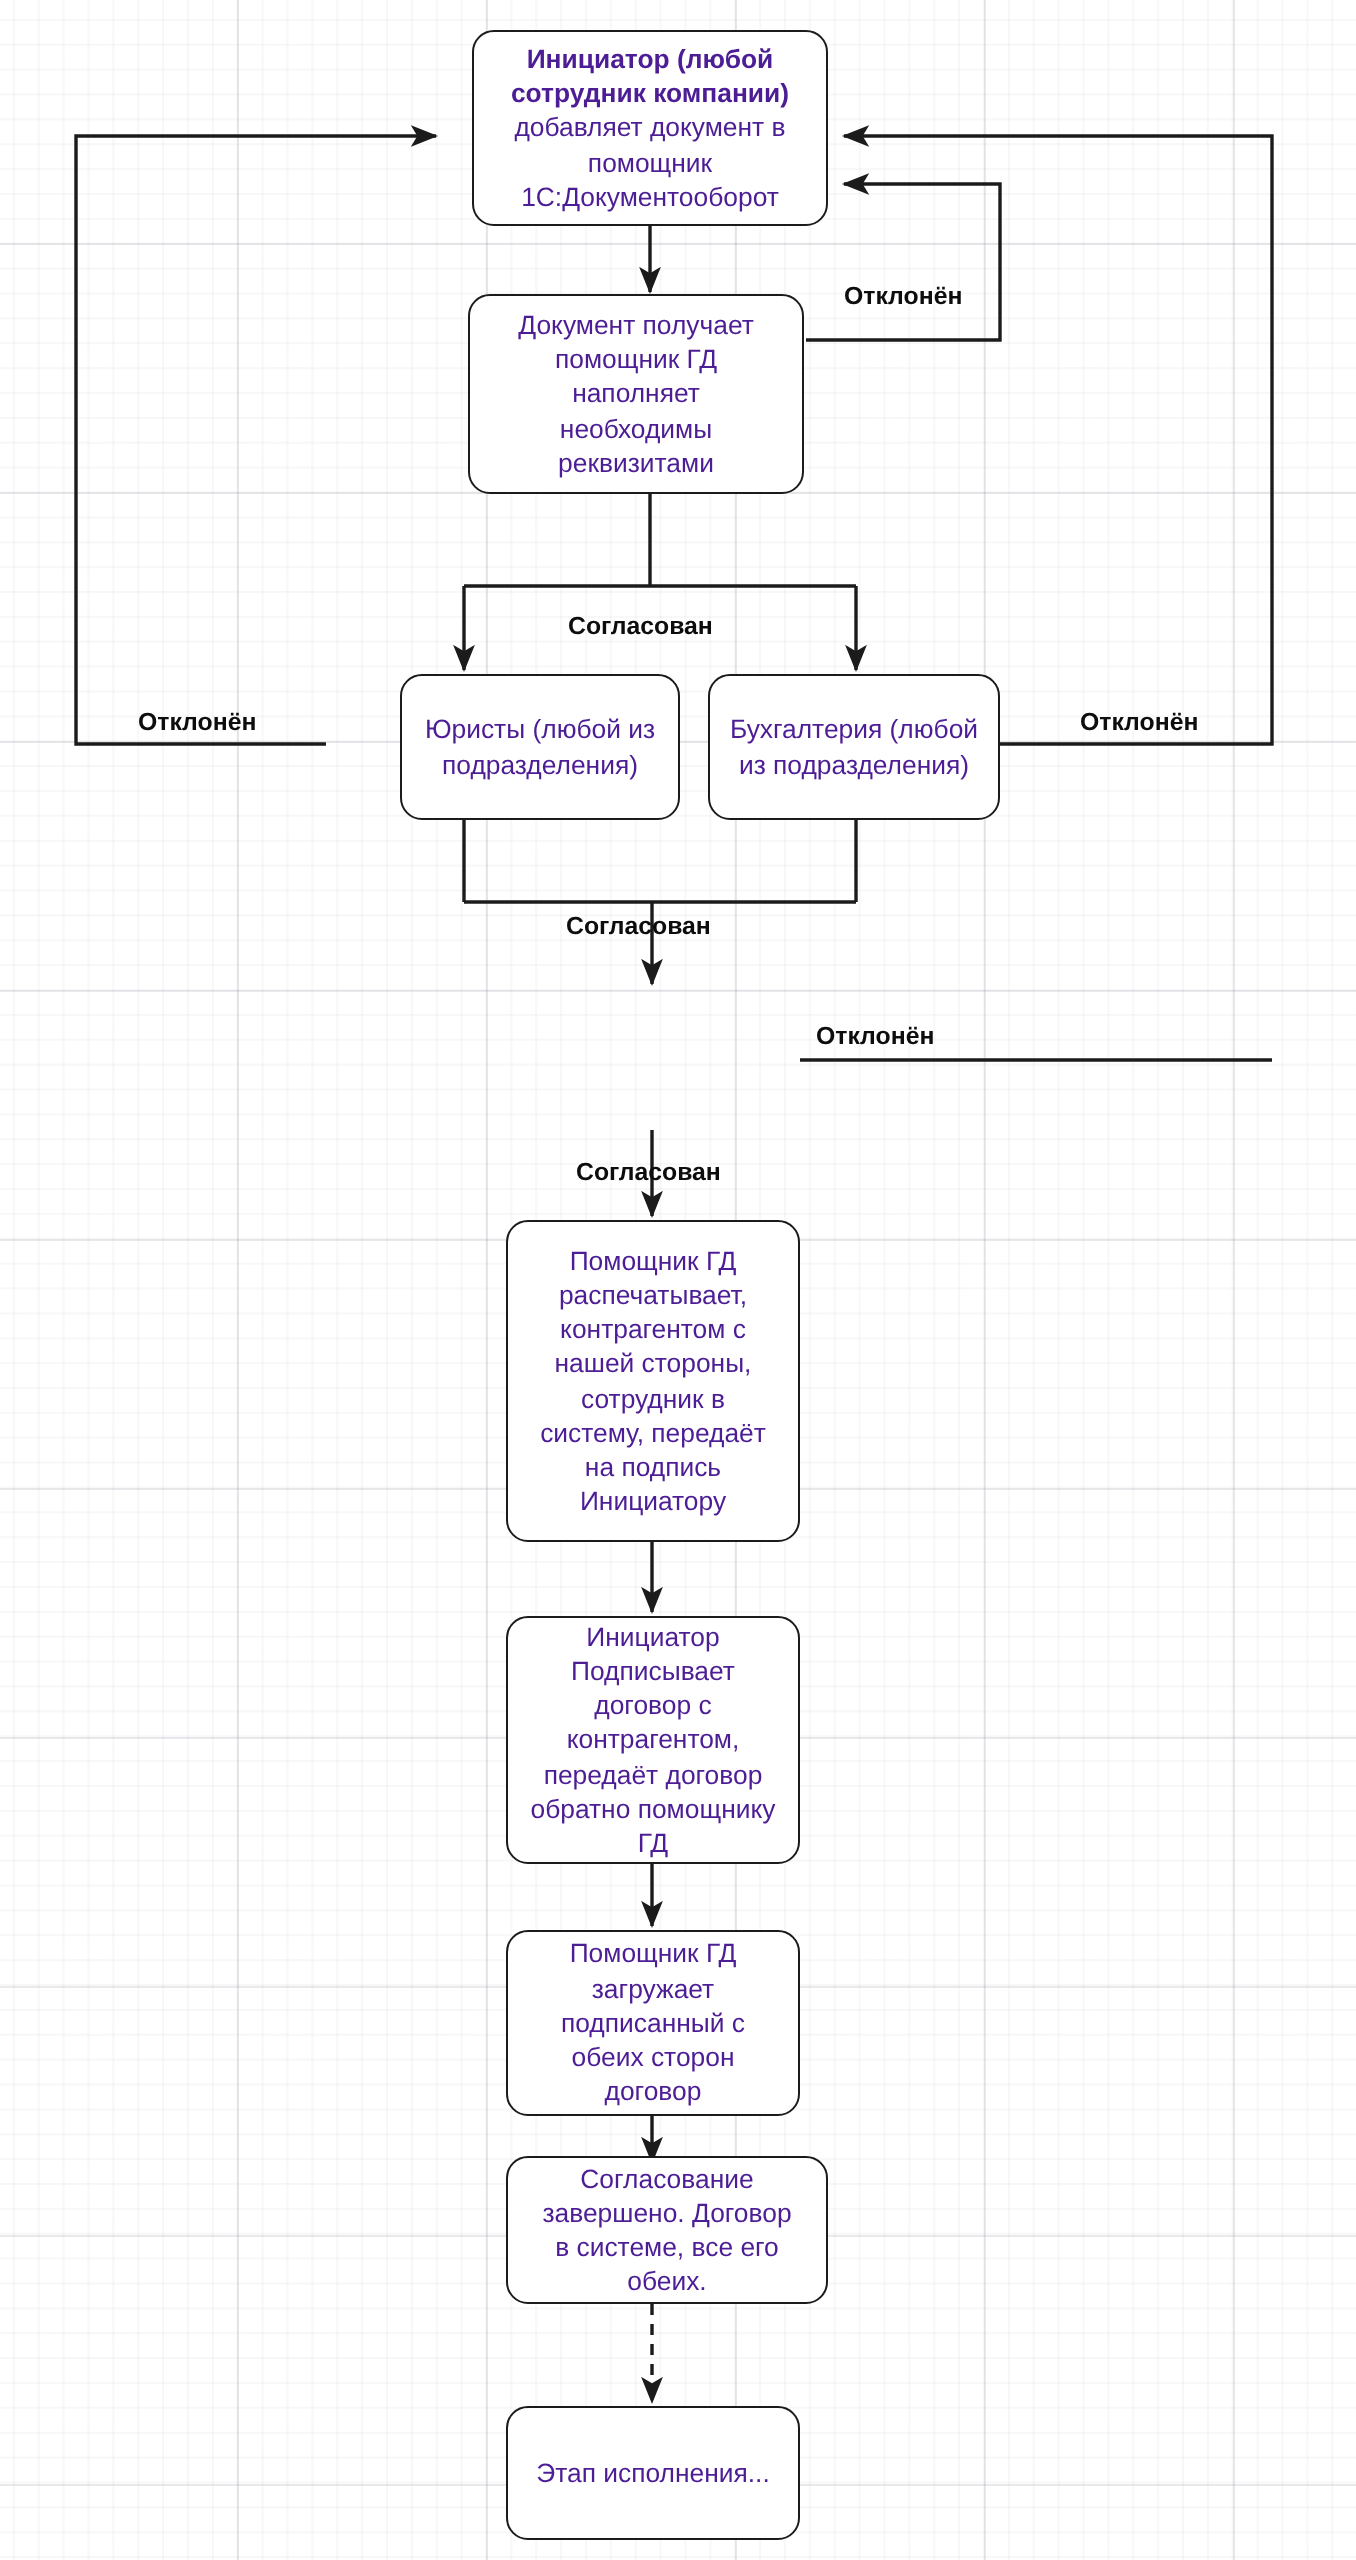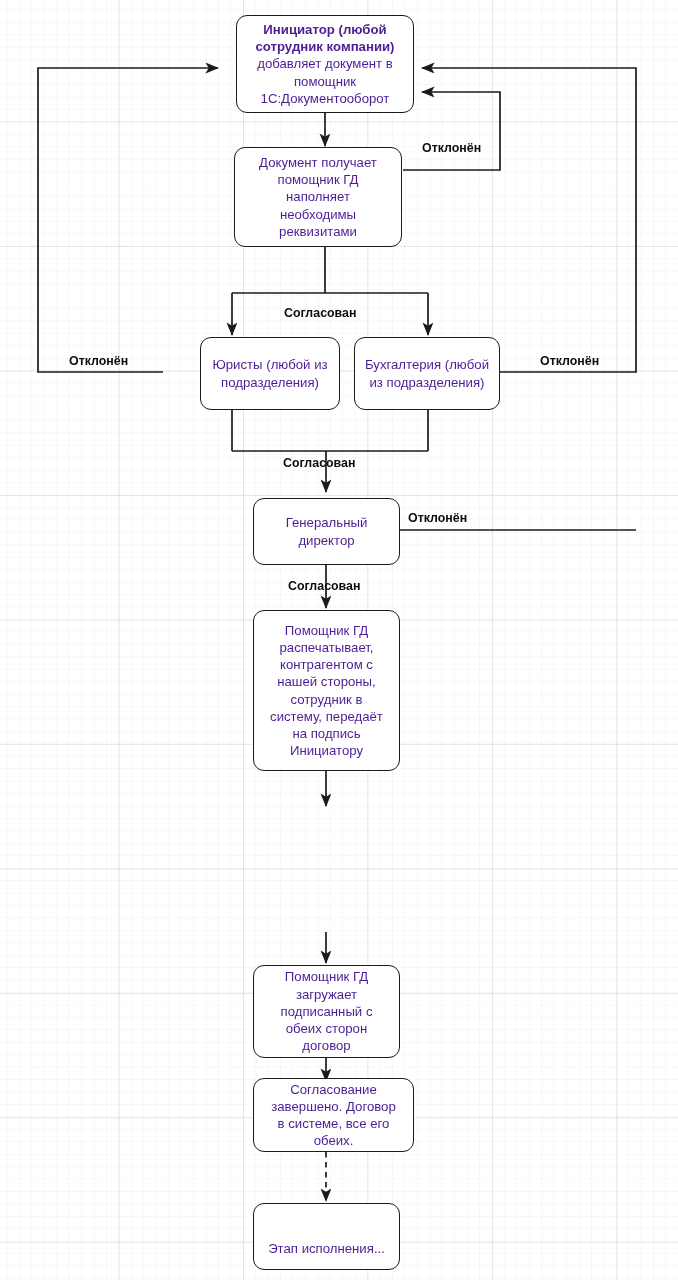--- a/index.html
+++ b/index.html
@@ -43,21 +43,21 @@
     align-items: center;
     justify-content: center;
     text-align: center;
     color: #4c1d95;
     font-size: 13.2px;
     line-height: 17.2px;
     padding: 2px 6px;
   }
   .node .txt { width: 100%; }
   .node .strong { font-weight: bold; }
-  .node.top-align { align-items: flex-start; padding-top: 36px; }
+  .node.top-align { align-items: flex-start; padding-top: 24px; }
   .edge-label {
     position: absolute;
     font-size: 12.4px;
     line-height: 14px;
     color: #0d0d0d;
     white-space: nowrap;
     background: transparent;
     font-weight: bold;
   }
 </style>
@@ -133,40 +133,45 @@
       </div>
   </div>
 
   <div class="node" style="left:354px; top:337px; width:146px; height:73px;">
     <div class="txt">
         <div>Бухгалтерия (любой</div>
         <div>из подразделения)</div>
       </div>
   </div>
 
-  <div class="node" style="left:253px; top:498px; width:147px; height:67px;">
-    <div class="txt">
-        <div>Генеральный</div>
-        <div>директор</div>
-      </div>
-  </div>
 
   <div class="node" style="left:253px; top:610px; width:147px; height:161px;">
     <div class="txt">
         <div>Помощник ГД</div>
         <div>распечатывает,</div>
         <div>контрагентом с</div>
         <div>нашей стороны,</div>
         <div>сотрудник в</div>
         <div>систему, передаёт</div>
         <div>на подпись</div>
         <div>Инициатору</div>
       </div>
   </div>
 
+  <div class="node" style="left:253px; top:808px; width:147px; height:124px;">
+    <div class="txt">
+        <div>Инициатор</div>
+        <div>Подписывает</div>
+        <div>договор с</div>
+        <div>контрагентом,</div>
+        <div>передаёт договор</div>
+        <div>обратно помощнику</div>
+        <div>ГД</div>
+      </div>
+  </div>
 
   <div class="node" style="left:253px; top:965px; width:147px; height:93px;">
     <div class="txt">
         <div>Помощник ГД</div>
         <div>загружает</div>
         <div>подписанный с</div>
         <div>обеих сторон</div>
         <div>договор</div>
       </div>
   </div>

